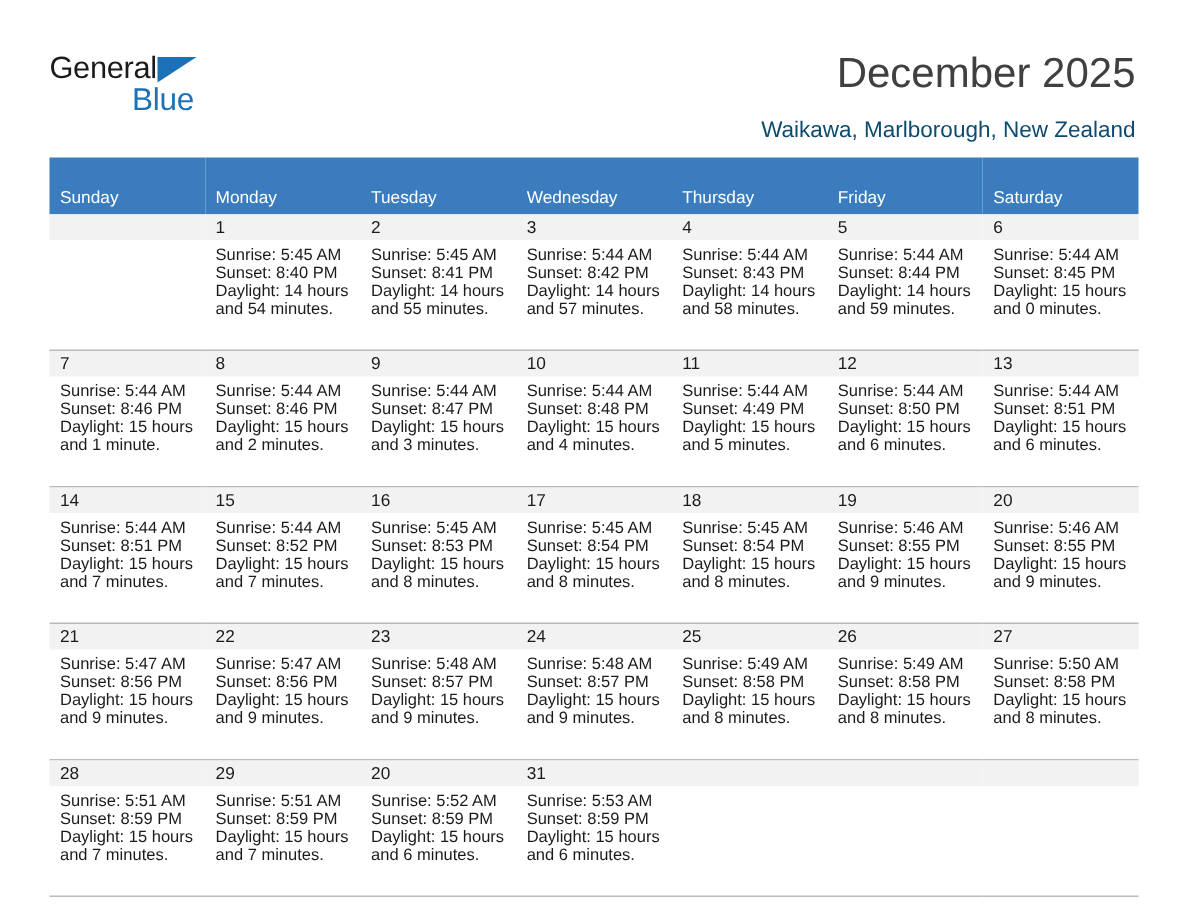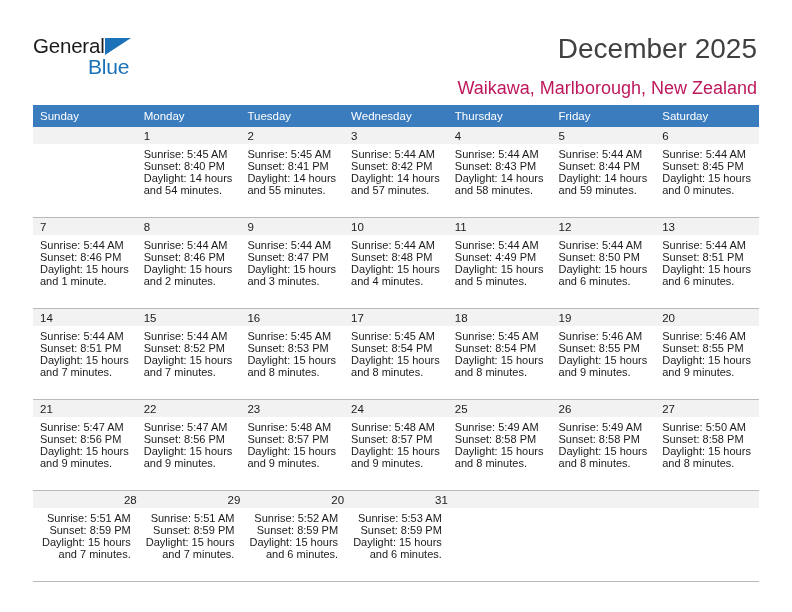--- a/index.html
+++ b/index.html
@@ -69,42 +69,42 @@
     top: 33px;
     font-size: 28px;
     color: #404040;
     text-align: right;
     white-space: nowrap;
   }
   .subtitle {
     position: absolute;
     right: 35px;
     top: 78px;
-    font-size: 18px;
-    color: #be185d;
+    font-size: 15px;
+    color: #0c4a6e;
     text-align: right;
     white-space: nowrap;
   }
 
   
   .calendar {
     position: absolute;
     left: 33px;
     top: 105px;
     width: 726px;
     border-collapse: collapse;
     table-layout: fixed;
   }
   .calendar th {
     background: #3a7cbe;
     color: #ffffff;
     font-size: 11.5px;
     font-weight: normal;
     text-align: left;
-    padding: 4px 0 4px 7px;
+    padding: 20px 0 4px 7px;
     height: 14px;
     border: none;
   }
   .calendar td {
     vertical-align: top;
     padding: 0;
     border: none;
     width: 103.71px;
     height: 90px;
     background: #ffffff;
@@ -136,21 +136,20 @@
     background: #f2f2f2;
   }
   tr.week {
     border-bottom: 1px solid #b9b9b9;
   }
   tr.week td {
     border-bottom: 1px solid #b9b9b9;
   }
   tr.week.last td {
     border-bottom: none;
-    text-align: right;
   }
 </style>
 </head>
 <body>
 
 <div class="page">
 
   <div class="header">
 
     <div class="logo">

